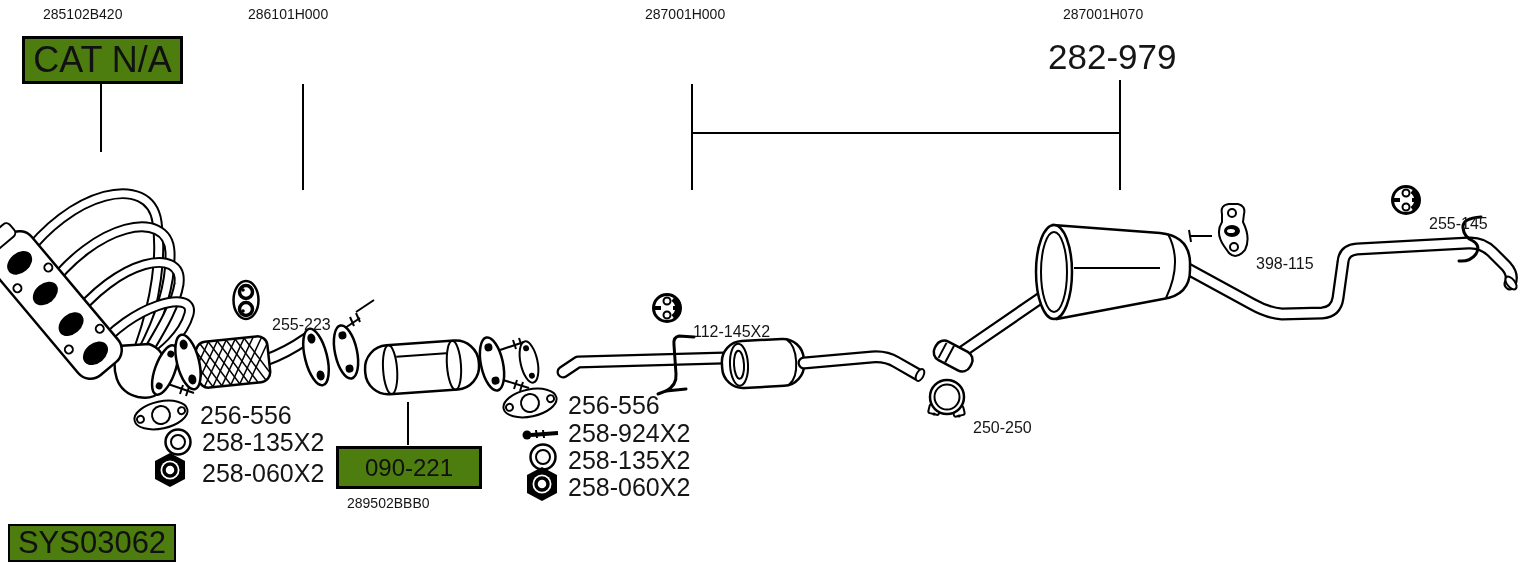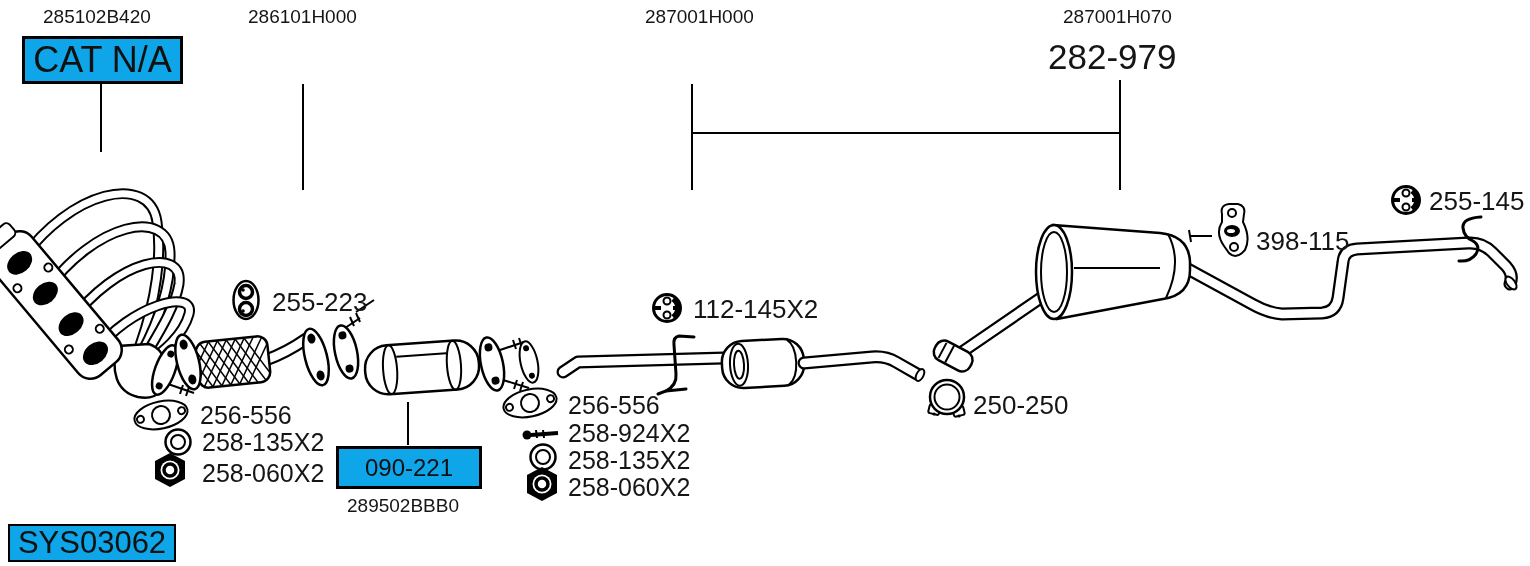--- a/index.html
+++ b/index.html
@@ -1,27 +1,27 @@
 <!DOCTYPE html>
 <html><head>
 <meta charset="utf-8">
 <style>
   html,body{margin:0;padding:0;background:#e8e8e8;}
   #stage{
     position:relative;width:1530px;height:566px;background:#ffffff;
     font-family:"Liberation Sans", sans-serif;color:#111;overflow:hidden;
   }
   .lbl{position:absolute;white-space:nowrap;line-height:1.04;color:#151515;}
-  .sm{font-size:19px;}
+  .sm{font-size:14px;}
   .big{font-size:35px;}
-  .mid{font-size:26px;}
+  .mid{font-size:16px;margin-top:28px;}
   .hw{font-size:25px;}
   .bigbox{
     position:absolute;border:3px solid #000;display:flex;
-    align-items:center;justify-content:center;background:#0ea5e9;
+    align-items:center;justify-content:center;background:#4d7c0f;
   }
   .bigbox .big{position:static;}
   svg{position:absolute;left:0;top:0;}
   .ln{stroke:#000;stroke-width:2;fill:none;}
   .ln3{stroke:#000;stroke-width:3;fill:none;stroke-linecap:round;}
   .w{fill:#fff;stroke:#000;stroke-width:2.5;}
   .w2{fill:#fff;stroke:#000;stroke-width:2;}
   .d{fill:#000;stroke:none;}
   .tube-o{fill:none;stroke:#000;stroke-width:13;stroke-linejoin:round;stroke-linecap:round;}
   .tube-i{fill:none;stroke:#fff;stroke-width:8.5;stroke-linejoin:round;stroke-linecap:round;}

